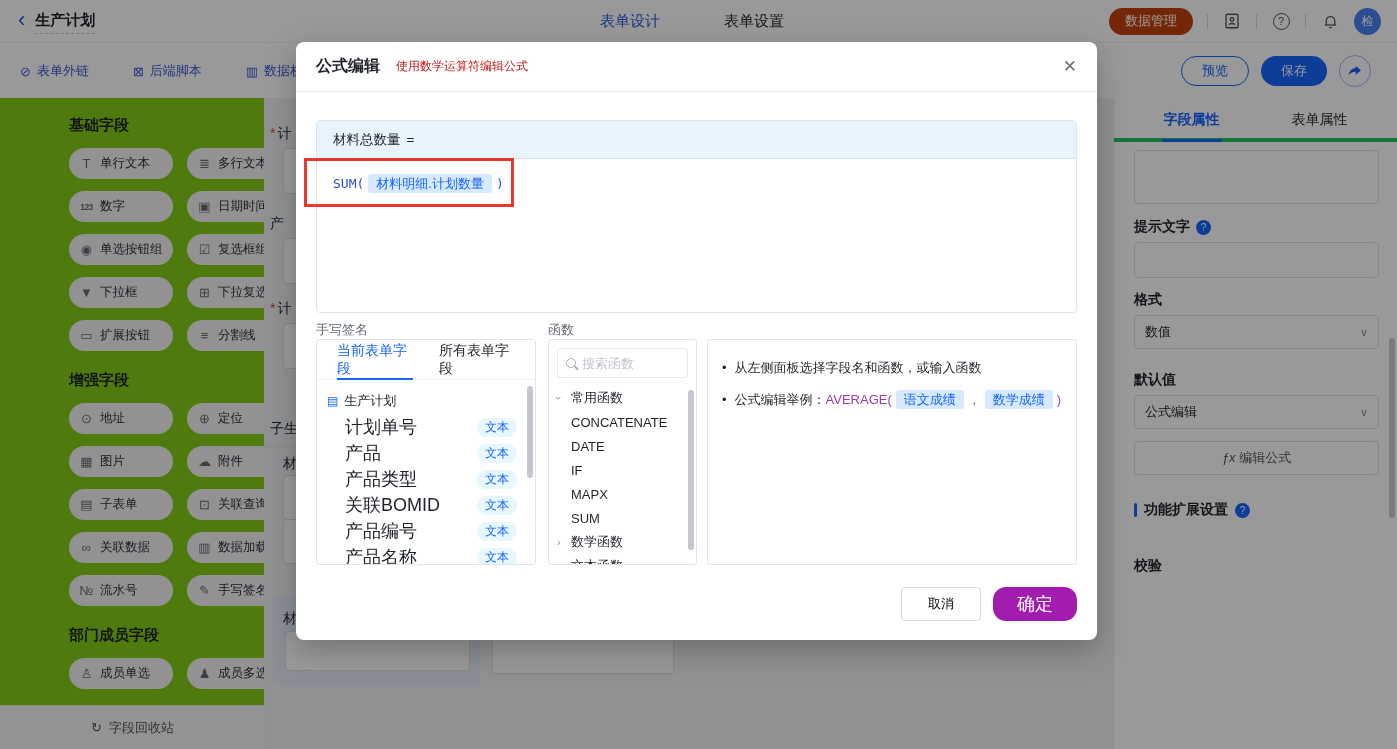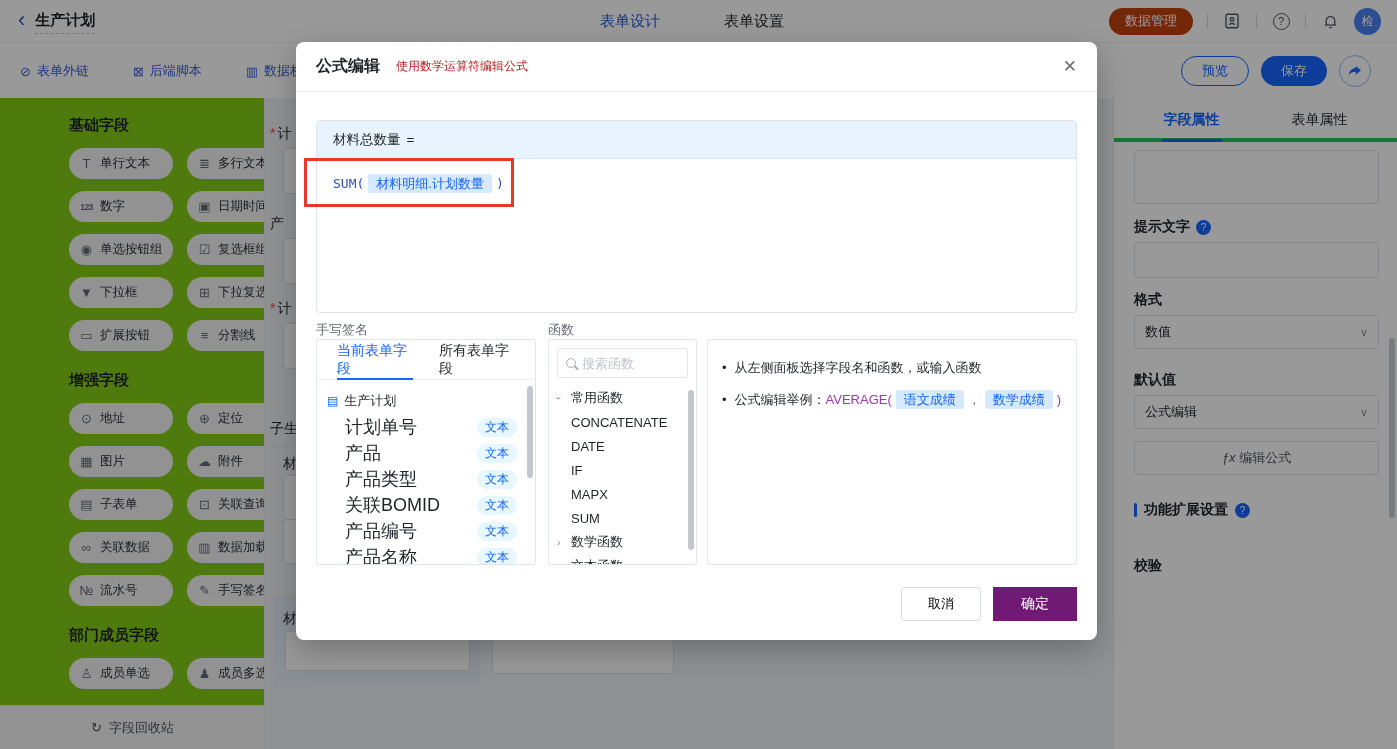--- a/index.html
+++ b/index.html
@@ -113,21 +113,21 @@
   .f-scroll { position:absolute; right:2px; top:50px; width:6px; height:160px; background:#c4c8ce; border-radius:3px; }
 
   .help-panel { position:absolute; left:411px; top:297px; width:370px; height:226px; border:1px solid #e1e5ea; border-radius:3px; padding:18px 14px; font-size:13px; }
   .h-row { display:flex; gap:8px; margin-bottom:12px; line-height:20px; align-items:flex-start; flex-wrap:wrap; }
   .bullet { color:#1f2329; }
   .func-name { color:#a137b0; }
   .h-comma { color:#646a73; }
 
   .m-footer { position:absolute; right:20px; bottom:19px; display:flex; gap:12px; }
   .btn-cancel { width:80px; height:34px; background:#fff; border:1px solid #d8dce2; border-radius:4px; font-size:13px; cursor:pointer; font-family:"Liberation Sans",sans-serif; }
-  .btn-confirm { width:84px; height:34px; background:#701a75; border:none; border-radius:0; color:#fff; font-size:14px; cursor:pointer; font-family:"Liberation Sans",sans-serif; }
+  .btn-confirm { width:84px; height:34px; background:#a21caf; border:none; border-radius:13px; color:#fff; font-size:18px; cursor:pointer; font-family:"Liberation Sans",sans-serif; }
 </style>
 </head>
 <body>
 
 <div class="screen">
 
   <div class="app-header">
     <span class="back-ico">‹</span>
     <span class="hd-title">生产计划</span>
     <div class="hd-tabs">

